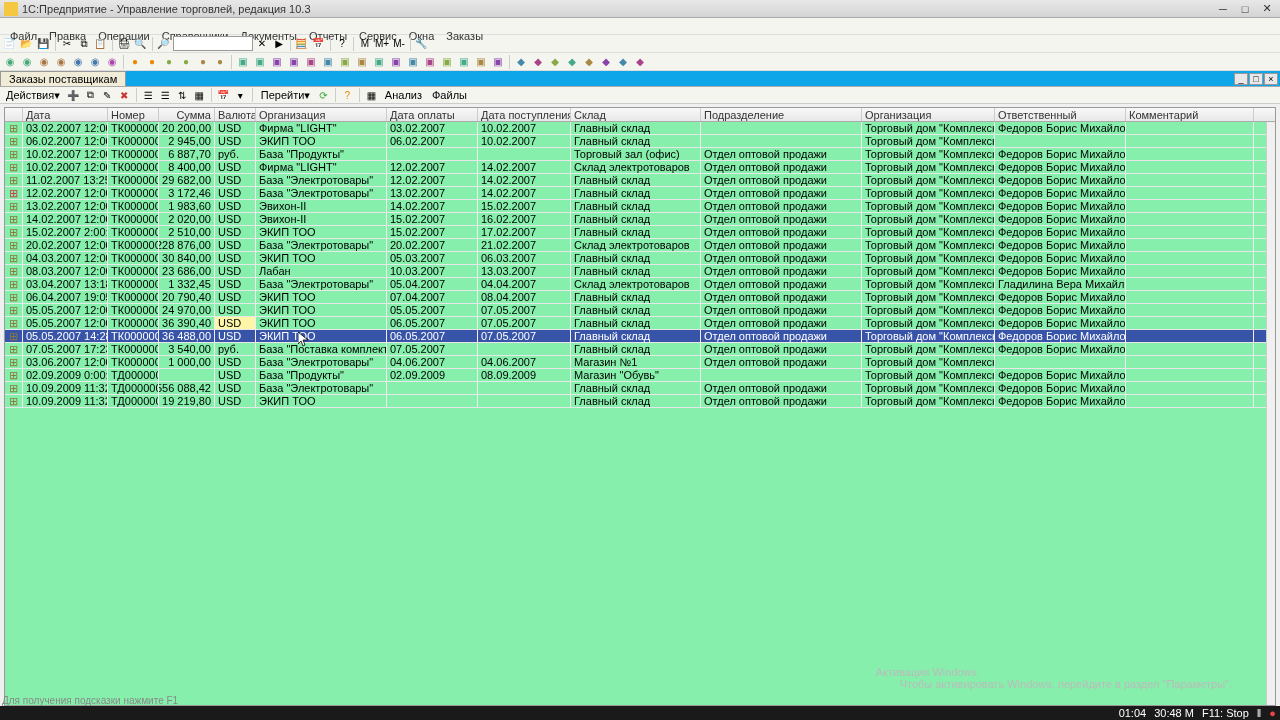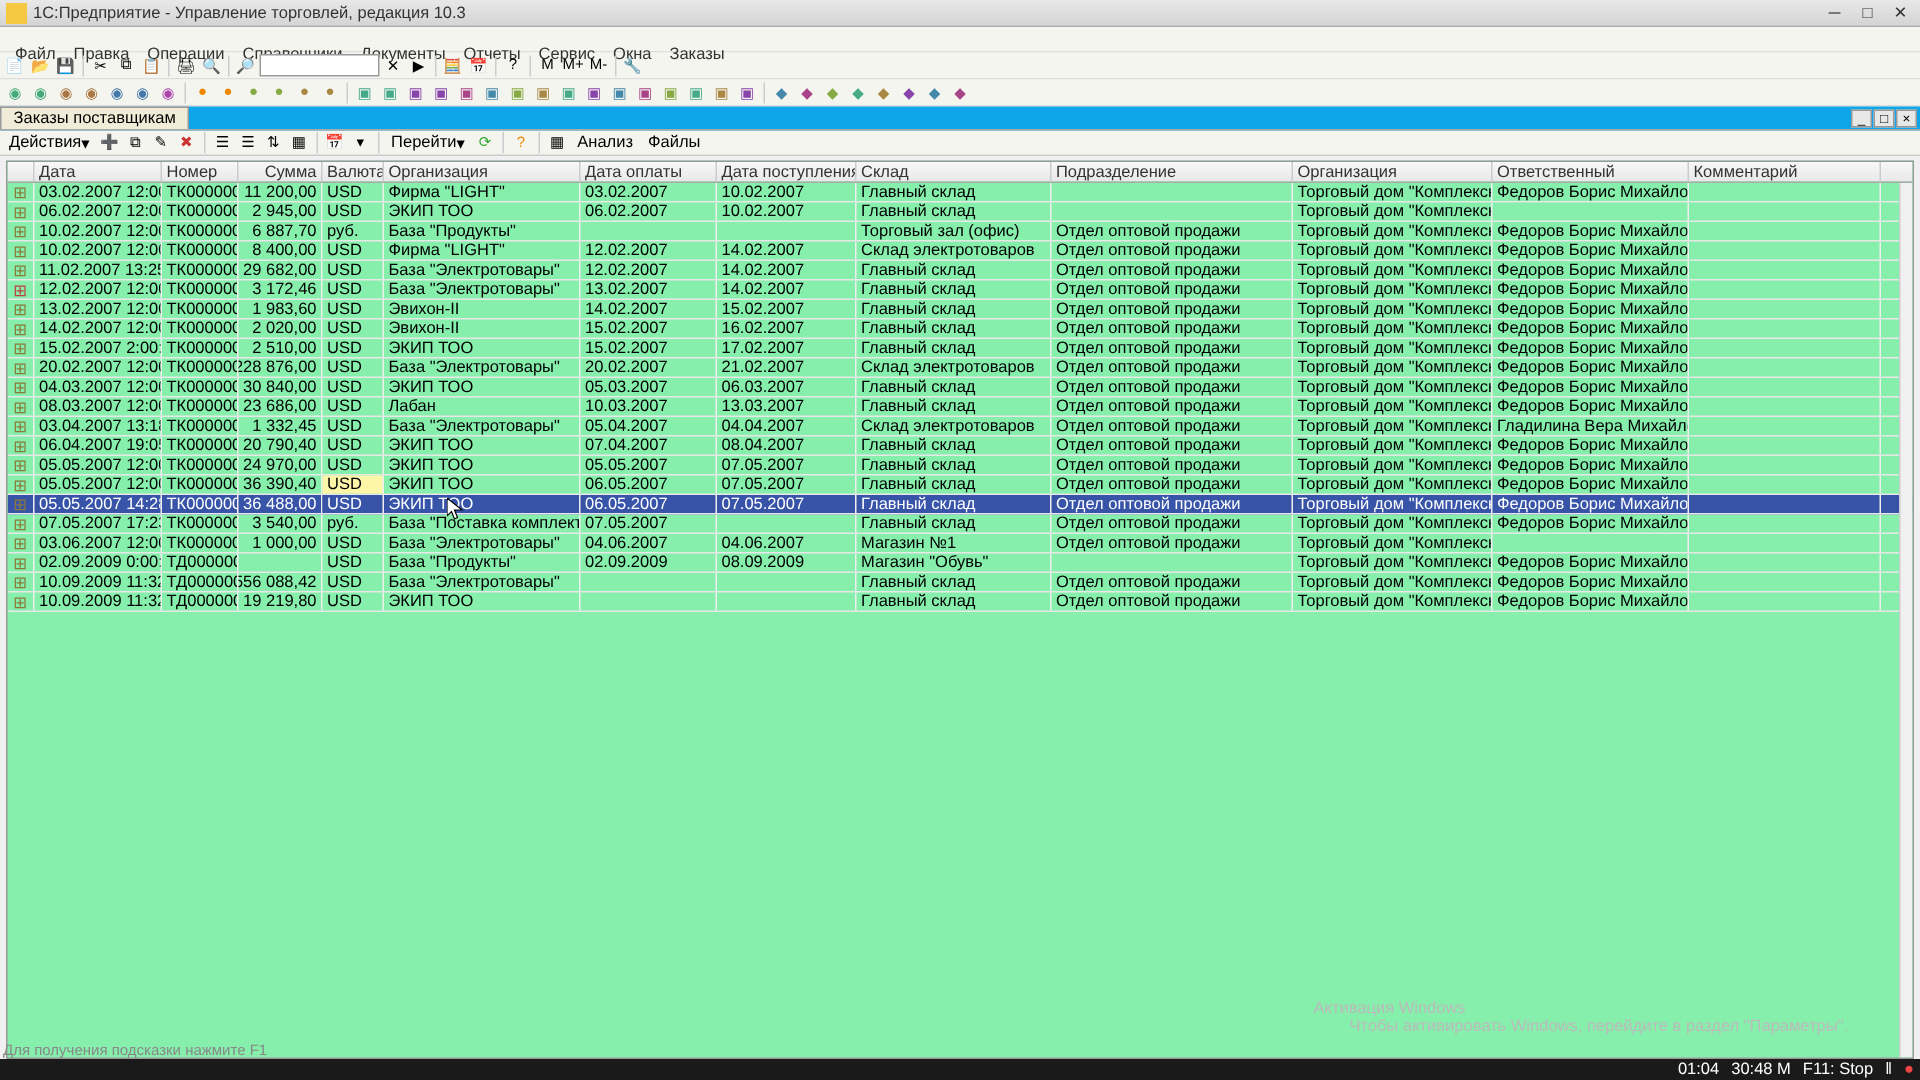--- a/index.html
+++ b/index.html
@@ -207,21 +207,21 @@
     <div class="col c-pod">Подразделение</div>
     <div class="col c-org">Организация</div>
     <div class="col c-otv">Ответственный</div>
     <div class="col c-kom">Комментарий</div>
   </div>
   <div class="gbody" id="gbody">
       <div class="grow">
         <div class="cell ricon r1">⊞</div>
         <div class="cell c-date">03.02.2007 12:00:00</div>
         <div class="cell c-num">ТК000000015</div>
-        <div class="cell c-sum">11 200,00</div>
+        <div class="cell c-sum">20 200,00</div>
         <div class="cell c-val">USD</div>
         <div class="cell c-kon">Фирма "LIGHT"</div>
         <div class="cell c-dop">03.02.2007</div>
         <div class="cell c-dpo">10.02.2007</div>
         <div class="cell c-skl">Главный склад</div>
         <div class="cell c-pod"></div>
         <div class="cell c-org">Торговый дом "Комплексный"</div>
         <div class="cell c-otv">Федоров Борис Михайлович</div>
         <div class="cell c-kom"></div>
       </div>

